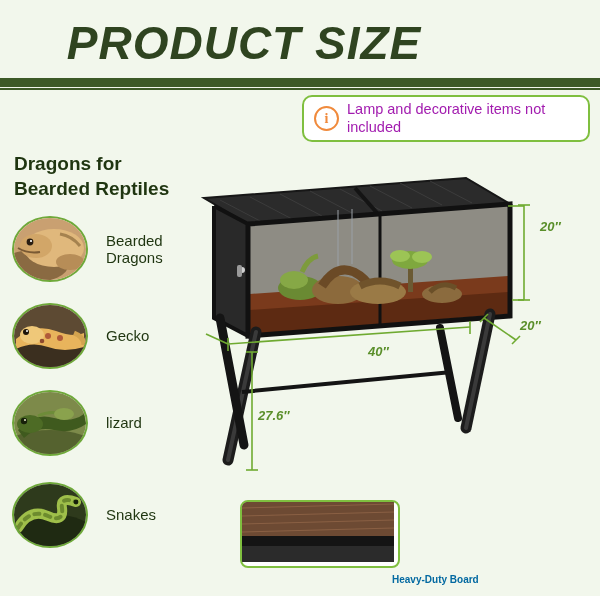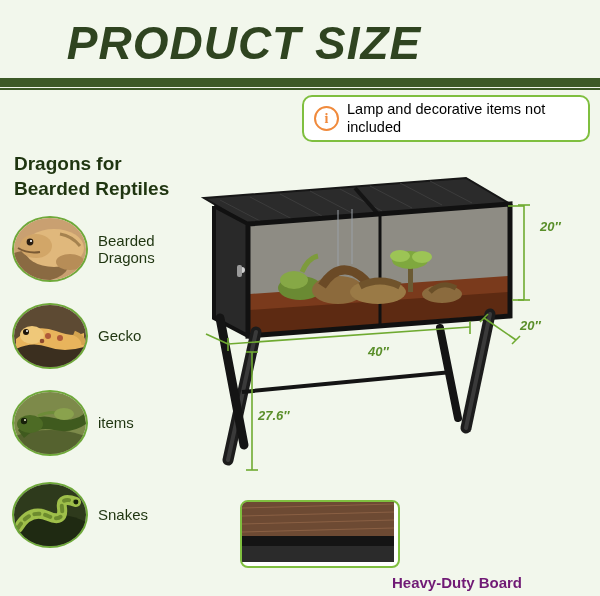--- a/index.html
+++ b/index.html
@@ -37,30 +37,30 @@
     display:flex;align-items:center;gap:8px;
     padding:0 10px;box-sizing:border-box;
   }
   .notice-icon{
     width:21px;height:21px;border:2px solid #f08a3c;border-radius:50%;
     color:#f08a3c;font-size:14px;font-weight:bold;
     display:flex;align-items:center;justify-content:center;
     flex:0 0 auto;font-family:"Liberation Serif", serif;
   }
   .notice-text{
-    font-size:14.5px;color:#000000;line-height:1.2;
+    font-size:14.5px;color:#a21caf;line-height:1.2;
   }
 
   
   .left-head{
     position:absolute;left:14px;top:152px;width:190px;
     font-size:19px;font-weight:bold;color:#1f3510;line-height:1.3;
   }
   .reptile{
-    position:absolute;left:12px;display:flex;align-items:center;gap:10px;
+    position:absolute;left:12px;display:flex;align-items:center;gap:18px;
   }
   .rep-img{
     width:72px;height:62px;border-radius:50%;
     border:2px solid #6fa93a;
     overflow:hidden;position:relative;flex:0 0 auto;
   }
   .rep-label{
     font-size:15px;color:#1f3510;line-height:1.15;width:96px;
   }
   #rep0{top:216px}
@@ -79,21 +79,21 @@
   .dim.small{font-size:15px;}
 
   
   .board-box{
     position:absolute;left:240px;top:500px;width:156px;height:64px;
     border:2px solid #7fbf3f;border-radius:8px;background:#fff;
     overflow:hidden;
   }
   .board-caption{
     position:absolute;left:392px;top:574px;
-    font-size:15px;font-weight:bold;color:#701a75;
+    font-size:10px;font-weight:bold;color:#0369a1;
   }
 </style>
 </head>
 <body>
 
 <div class="page">
 
   <div class="title">PRODUCT SIZE</div>
   <div class="title-rule"></div>
   <div class="title-rule b"></div>
@@ -170,21 +170,21 @@
           <ellipse cx="36" cy="54" rx="44" ry="16" fill="#55622f"></ellipse>
           <path d="M4 38 q16 -18 36 -12 q18 5 30 -4 l2 10 q-14 10 -32 6 q-18 -4 -30 8 z" fill="#3f5a1e"></path>
           <ellipse cx="16" cy="32" rx="13" ry="9" fill="#4d6b25"></ellipse>
           <circle cx="10" cy="29" r="3.2" fill="#17200a"></circle>
           <circle cx="11" cy="28" r="1" fill="#e8e8c8"></circle>
           <path d="M24 24 q12 -6 24 -2" stroke="#6e8c39" stroke-width="3" fill="none"></path>
           <ellipse cx="50" cy="22" rx="10" ry="6" fill="#8aa24d"></ellipse>
         </g>
       </svg>
     </div>
-    <div class="rep-label">items</div>
+    <div class="rep-label">lizard</div>
   </div>
 
   <div class="reptile" id="rep3">
     <div class="rep-img">
       <svg viewBox="0 0 72 62" width="72" height="62" aria-hidden="true">
         <defs>
             <clipPath id="c3">
               <rect width="72" height="62"></rect>
             </clipPath>
           </defs>

